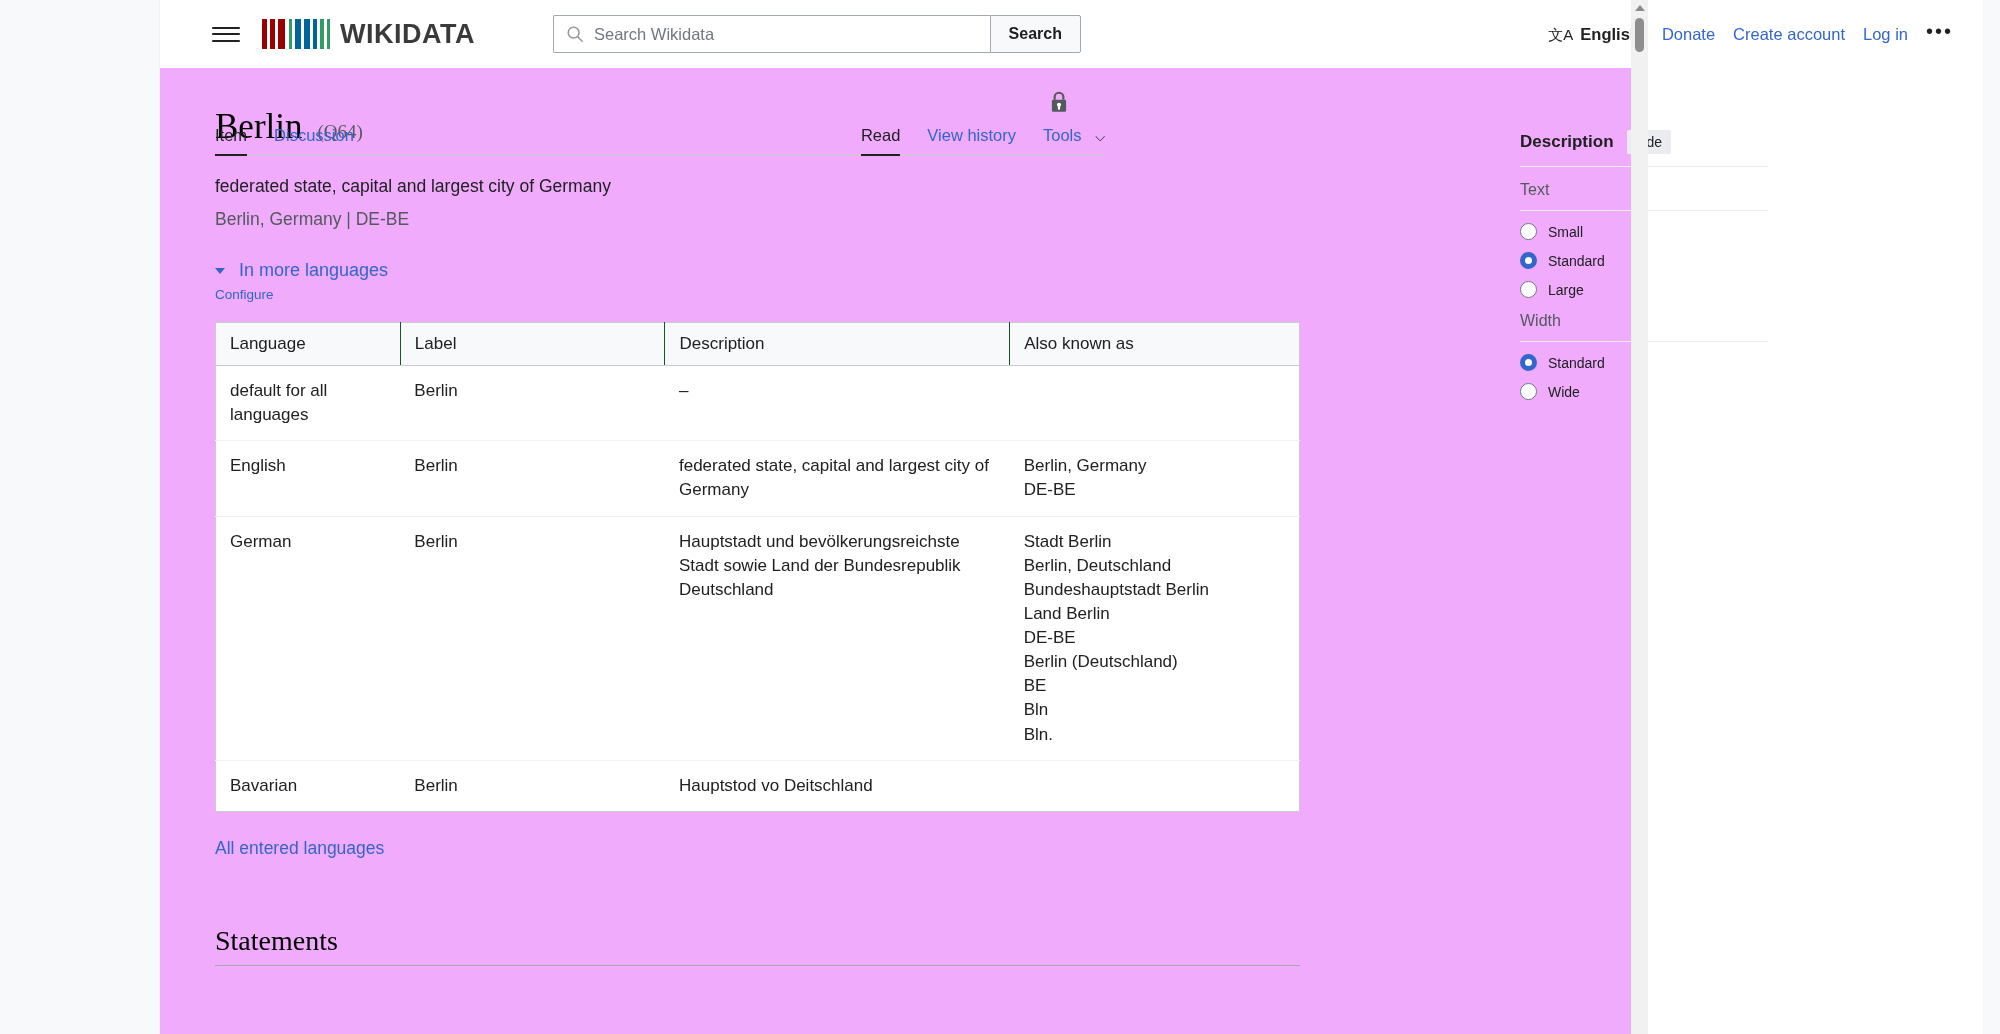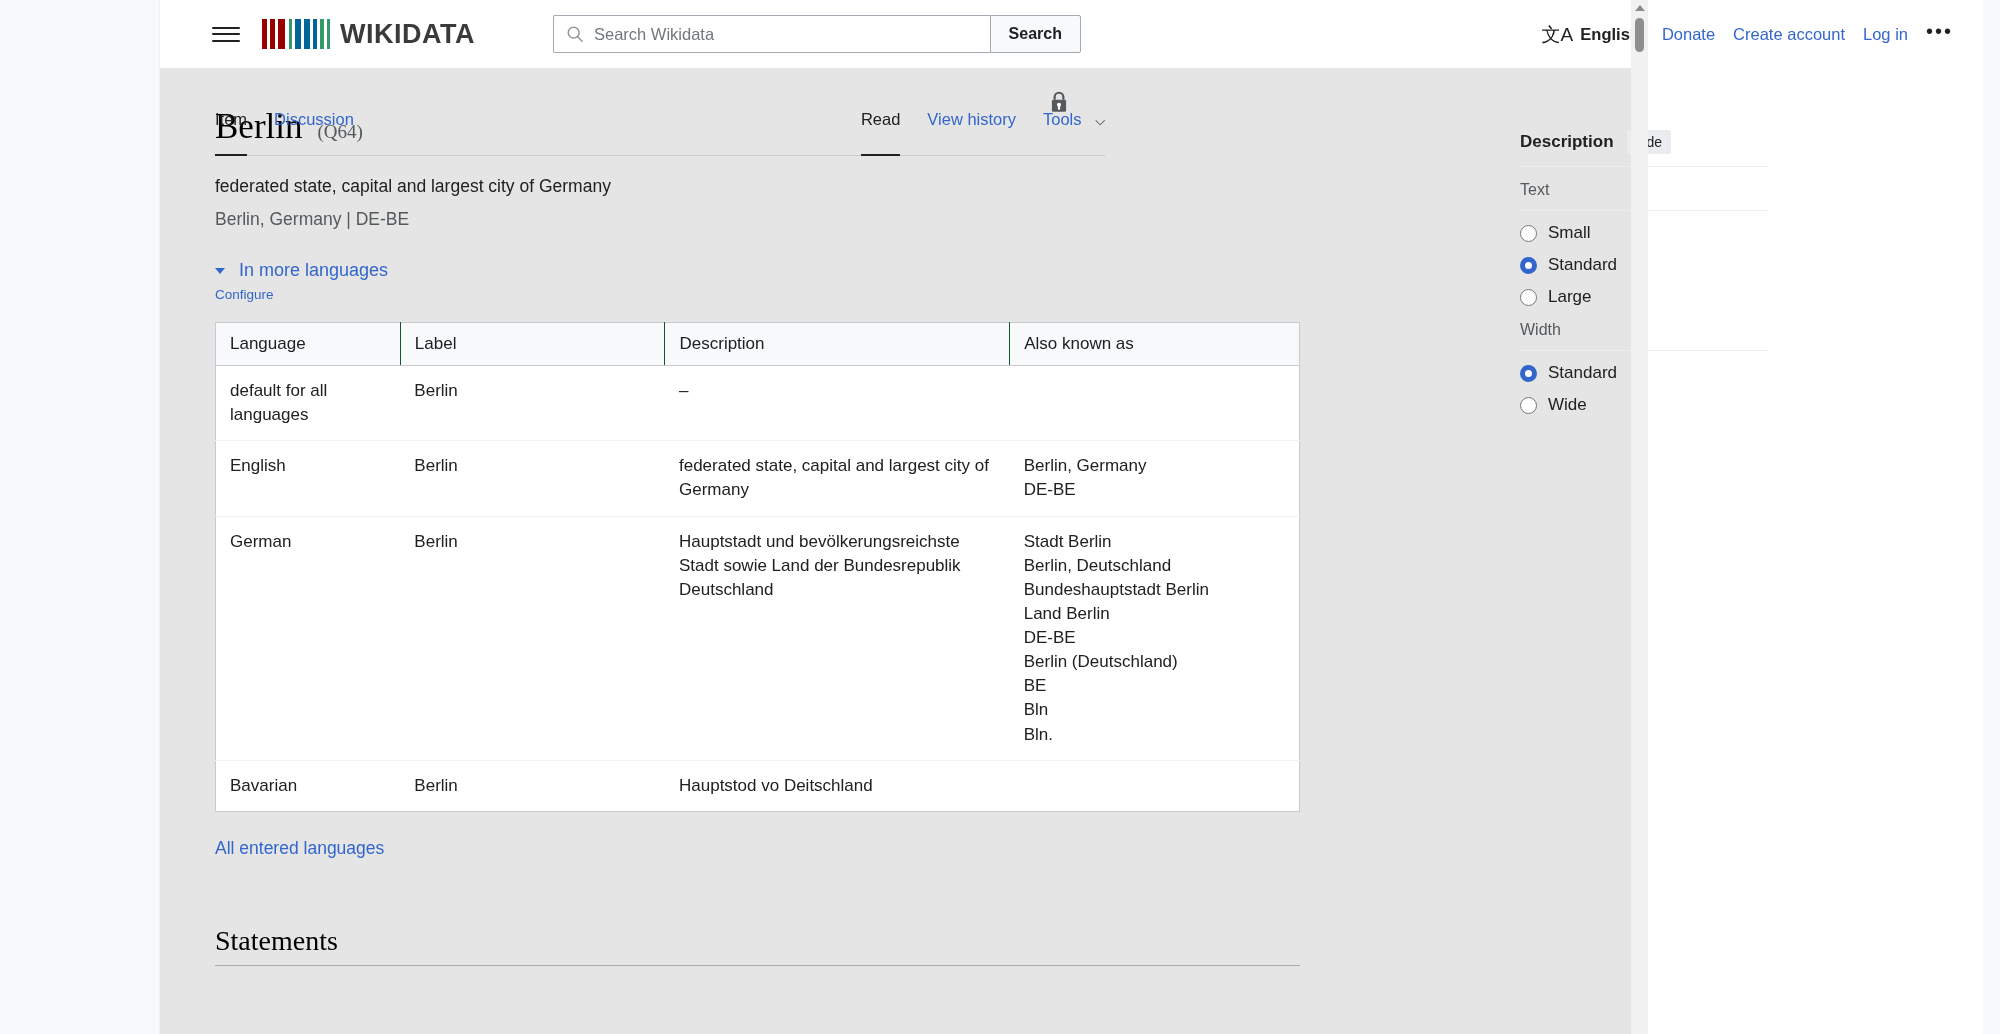--- a/index.html
+++ b/index.html
@@ -6,21 +6,21 @@
   * { box-sizing: border-box; }
   html, body {
     margin: 0; padding: 0;
     width: 2000px; height: 1034px;
     overflow: hidden;
     background: #ffffff;
     font-family: "Liberation Sans", sans-serif;
     font-size: 17.7px;
     color: #202122;
   }
-  .page { position: relative; width: 1648px; height: 1034px; background: #e5e5e5; }
+  .page { position: relative; width: 1648px; height: 1034px; background: #f0abfc; }
 
   
   .left-rail {
     position: absolute; left: 0; top: 0; width: 160px; height: 1034px;
     background: #f8f9fa; border-right: 1px solid #f0f1f2;
   }
   .right-rail {
     position: absolute; left: 1983px; top: 0; width: 17px; height: 1034px;
     background: #f8f9fa;
   }
@@ -68,21 +68,21 @@
     cursor: pointer; border-radius: 0 2px 2px 0;
     font-family: "Liberation Sans", sans-serif;
   }
 
   .header-right {
     margin-left: auto; margin-right: 30px;
     display: flex; align-items: center; gap: 0;
     font-size: 16.5px;
   }
   .lang-btn { display: flex; align-items: center; gap: 7px; cursor: pointer; margin-right: 22px; }
-  .lang-glyph { font-size: 19px; color: #202122; line-height: 1; }
+  .lang-glyph { font-size: 15px; color: #202122; line-height: 1; }
   .lang-label { font-weight: bold; color: #202122; }
   .hlink { color: #3366cc; cursor: pointer; margin-right: 18px; white-space: nowrap; }
   .ellipsis-btn { cursor: pointer; letter-spacing: 2px; font-size: 20px; color: #202122; line-height: 10px; padding-bottom: 6px; }
 
   
   .content {
     position: absolute; left: 160px; top: 68px; width: 1340px;
   }
   .title-row {
     position: relative; padding: 18px 0 0 55px; height: 48px;
@@ -98,21 +98,21 @@
   }
   .lock-icon { position: absolute; right: 430px; top: 22px; width: 22px; height: 24px; }
 
   .tabs-row {
     margin-left: 55px; margin-right: 395px;
     border-bottom: 1px solid #c8ccd1;
     display: flex; align-items: flex-end; height: 40px;
     position: relative;
   }
   .tab {
-    font-size: 16.5px; padding: 0 0 26px 0; margin-right: 27px;
+    font-size: 16.5px; padding: 0 0 10px 0; margin-right: 27px;
     cursor: pointer; color: #3366cc; position: relative;
   }
   .tab.active { color: #202122; }
   .tab.active::after {
     content: ""; position: absolute; left: 0; right: 0; bottom: -1px;
     height: 2px; background: #202122;
   }
   .tabs-right { margin-left: auto; display: flex; align-items: flex-end; }
   .tabs-right .tab { margin-right: 0; margin-left: 27px; }
   .chev { display: inline-block; margin-left: 9px; font-size: 13px; color: #202122; }
@@ -185,21 +185,21 @@
   .app-sep { border-top: 1px solid #eaecf0; margin-top: 12px; }
   .app-section-label { font-size: 16px; color: #54595d; margin-top: 14px; }
   .app-rule { border-top: 1px solid #eaecf0; margin-top: 11px; }
   .radio-row { display: flex; align-items: center; gap: 11px; margin-top: 12px; cursor: pointer; }
   .radio {
     width: 17px; height: 17px; border-radius: 50%;
     border: 1.5px solid #72777d; background: #fff; flex: 0 0 17px;
     position: relative;
   }
   .radio.checked { border: 5px solid #3366cc; background: #fff; }
-  .radio-label { font-size: 17px; color: #202122; }
+  .radio-label { font-size: 14px; color: #202122; }
 
   
   .scrollbar { position: absolute; right: 0; top: 0; width: 17px; height: 1034px; background: #f1f1f1; }
   .sb-arrow {
     position: absolute; left: 4px; top: 5px;
     width: 0; height: 0;
     border-left: 5px solid transparent; border-right: 5px solid transparent;
     border-bottom: 6px solid #8b8b8b;
   }
   .sb-thumb {

